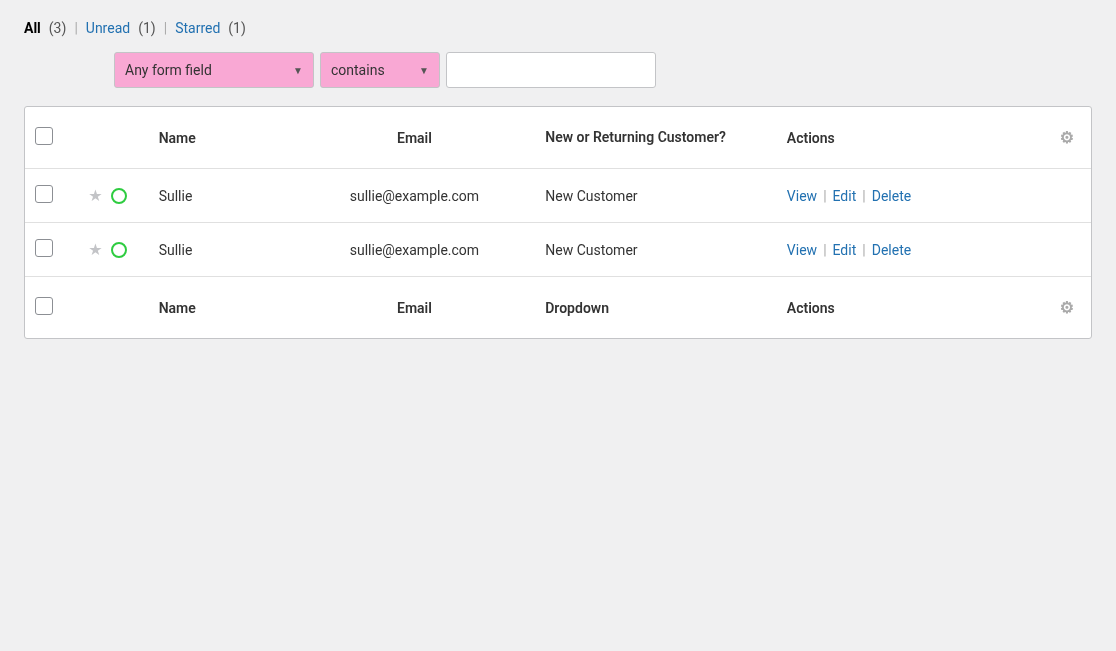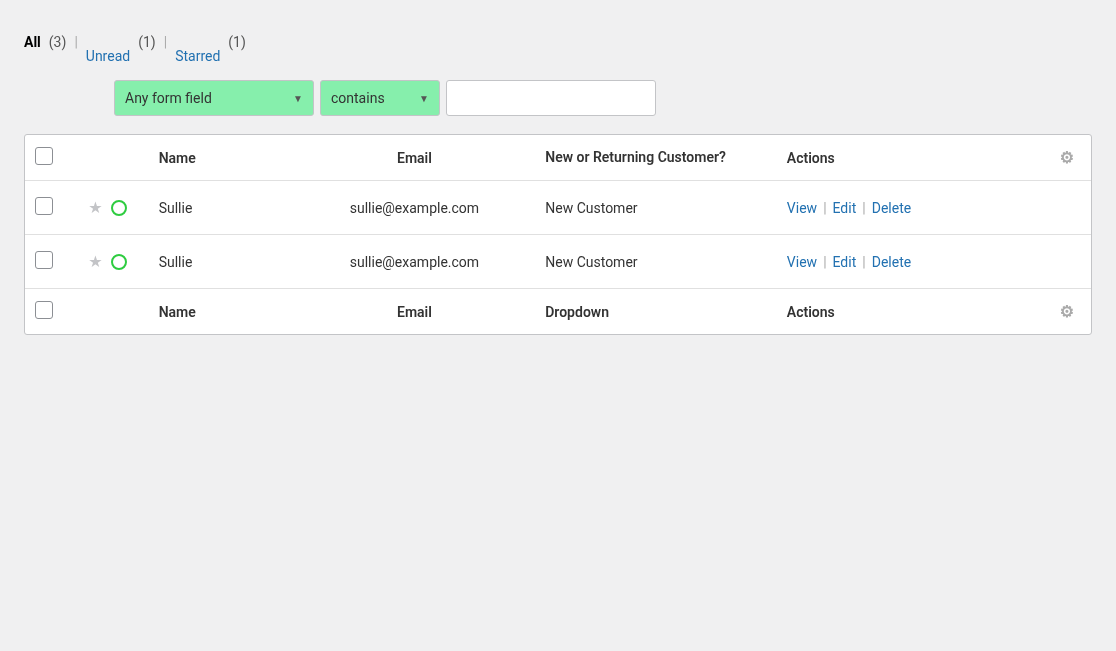--- a/index.html
+++ b/index.html
@@ -24,41 +24,40 @@
     .filter-tab-all {
       font-weight: 700;
       color: #000000;
     }
     .filter-tab-sep {
       color: #aaa;
     }
     .filter-tab-link {
       color: #2271b1;
       text-decoration: none;
-      margin-top: 28px;
     }
     .filter-tab-count {
       color: #555;
       font-weight: 400;
     }
 
     
     .search-row {
       display: flex;
       align-items: center;
       gap: 6px;
       margin-bottom: 18px;
       margin-left: 90px;
     }
     .select-field {
       display: flex;
       align-items: center;
       border: 1px solid #c3c4c7;
       border-radius: 3px;
-      background: #86efac;
+      background: #f9a8d4;
       padding: 6px 10px;
       font-size: 14px;
       color: #333;
       cursor: pointer;
       height: 36px;
       gap: 8px;
       min-width: 200px;
       justify-content: space-between;
     }
     .select-field-contains {
@@ -94,21 +93,21 @@
     .table-wrapper {
       background: #fff;
       border: 1px solid #c3c4c7;
       border-radius: 3px;
     }
     table {
       width: 100%;
       border-collapse: collapse;
     }
     thead tr th, tfoot tr th {
-      padding: 12px 10px;
+      padding: 20px 10px;
       text-align: left;
       font-weight: 600;
       color: #333;
       border-bottom: 1px solid #e0e0e0;
       font-size: 14px;
     }
     tfoot tr th {
       border-bottom: none;
       border-top: 1px solid #e0e0e0;
     }

